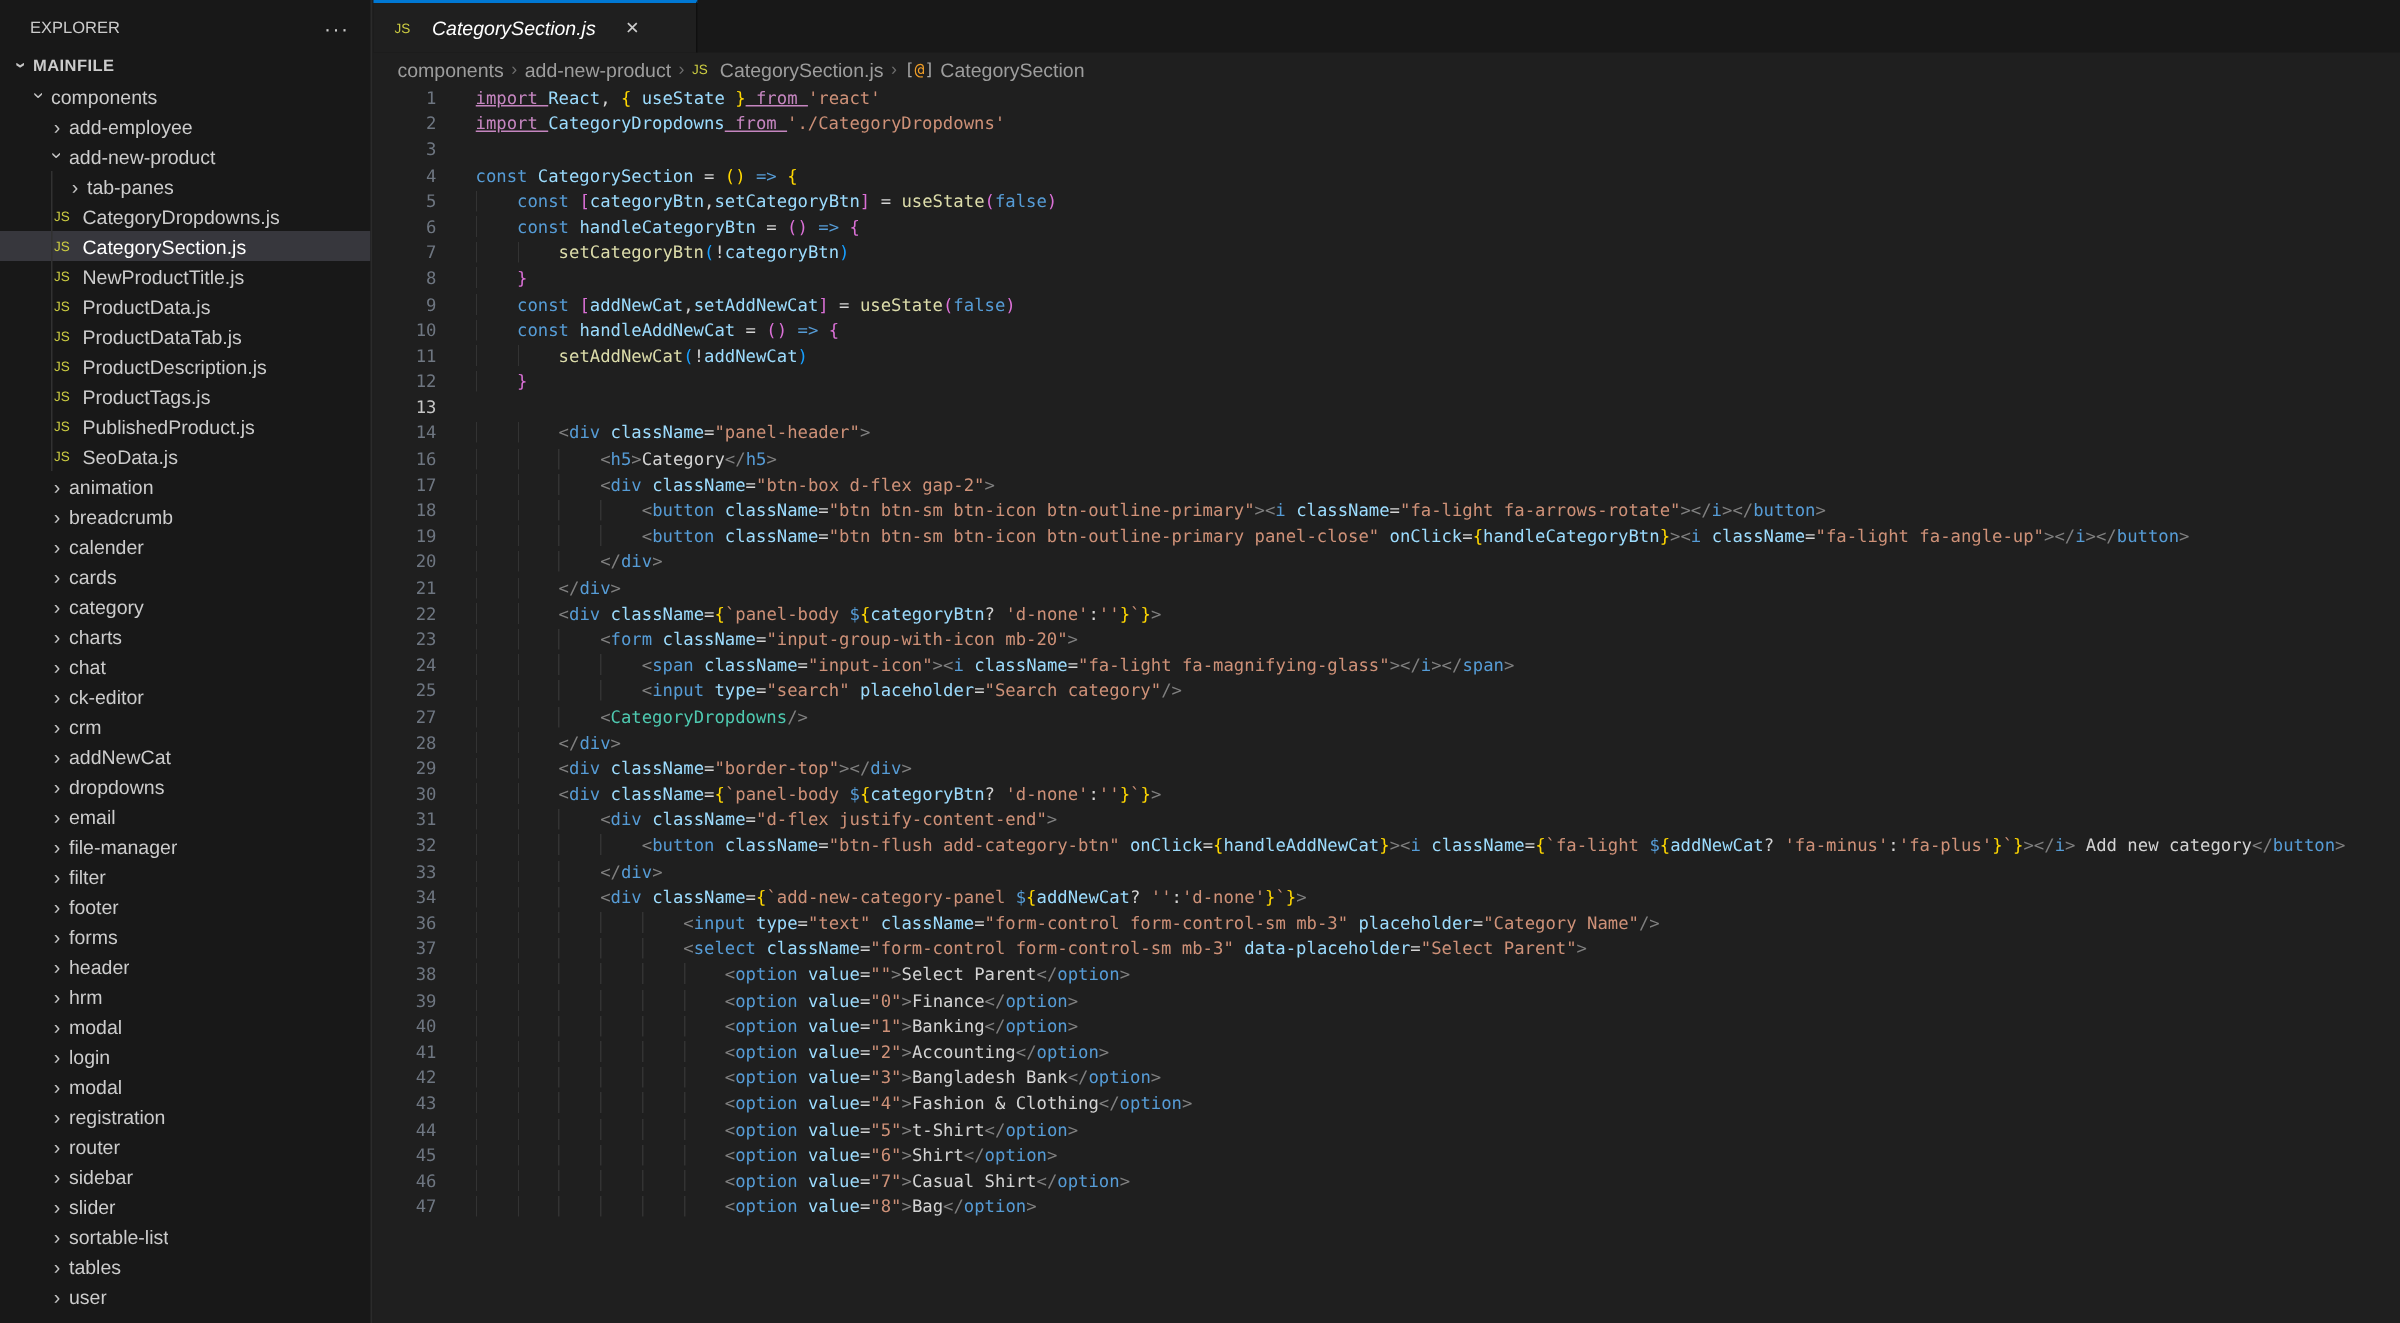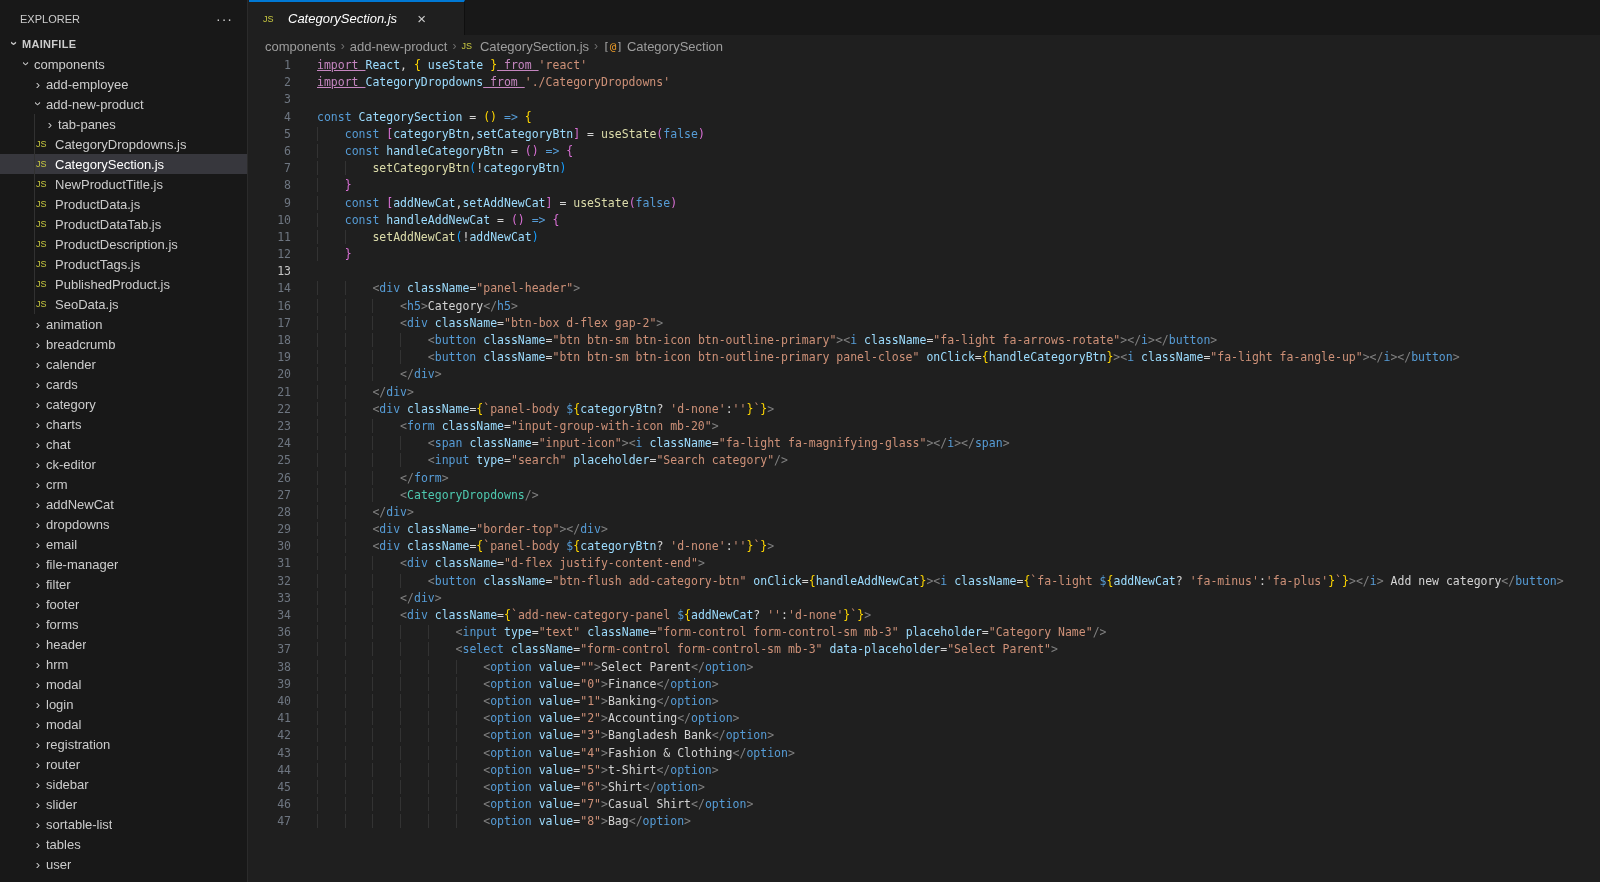--- a/index.html
+++ b/index.html
@@ -292,21 +292,20 @@
       <div class="cl"><span class="ln">16</span><span class="lc"><span class="ig">    </span><span class="ig">    </span><span class="ig">    </span><span class="tk-tagp">&lt;</span><span class="tk-tag">h5</span><span class="tk-tagp">&gt;</span><span class="tk-txt">Category</span><span class="tk-tagp">&lt;/</span><span class="tk-tag">h5</span><span class="tk-tagp">&gt;</span></span></div>
       <div class="cl"><span class="ln">17</span><span class="lc"><span class="ig">    </span><span class="ig">    </span><span class="ig">    </span><span class="tk-tagp">&lt;</span><span class="tk-tag">div</span><span class="tk-pun"> </span><span class="tk-var">className</span><span class="tk-pun">=</span><span class="tk-str">"btn-box d-flex gap-2"</span><span class="tk-tagp">&gt;</span></span></div>
       <div class="cl"><span class="ln">18</span><span class="lc"><span class="ig">    </span><span class="ig">    </span><span class="ig">    </span><span class="ig">    </span><span class="tk-tagp">&lt;</span><span class="tk-tag">button</span><span class="tk-pun"> </span><span class="tk-var">className</span><span class="tk-pun">=</span><span class="tk-str">"btn btn-sm btn-icon btn-outline-primary"</span><span class="tk-tagp">&gt;&lt;</span><span class="tk-tag">i</span><span class="tk-pun"> </span><span class="tk-var">className</span><span class="tk-pun">=</span><span class="tk-str">"fa-light fa-arrows-rotate"</span><span class="tk-tagp">&gt;&lt;/</span><span class="tk-tag">i</span><span class="tk-tagp">&gt;&lt;/</span><span class="tk-tag">button</span><span class="tk-tagp">&gt;</span></span></div>
       <div class="cl"><span class="ln">19</span><span class="lc"><span class="ig">    </span><span class="ig">    </span><span class="ig">    </span><span class="ig">    </span><span class="tk-tagp">&lt;</span><span class="tk-tag">button</span><span class="tk-pun"> </span><span class="tk-var">className</span><span class="tk-pun">=</span><span class="tk-str">"btn btn-sm btn-icon btn-outline-primary panel-close"</span><span class="tk-pun"> </span><span class="tk-var">onClick</span><span class="tk-pun">=</span><span class="tk-b1">{</span><span class="tk-var">handleCategoryBtn</span><span class="tk-b1">}</span><span class="tk-tagp">&gt;&lt;</span><span class="tk-tag">i</span><span class="tk-pun"> </span><span class="tk-var">className</span><span class="tk-pun">=</span><span class="tk-str">"fa-light fa-angle-up"</span><span class="tk-tagp">&gt;&lt;/</span><span class="tk-tag">i</span><span class="tk-tagp">&gt;&lt;/</span><span class="tk-tag">button</span><span class="tk-tagp">&gt;</span></span></div>
       <div class="cl"><span class="ln">20</span><span class="lc"><span class="ig">    </span><span class="ig">    </span><span class="ig">    </span><span class="tk-tagp">&lt;/</span><span class="tk-tag">div</span><span class="tk-tagp">&gt;</span></span></div>
       <div class="cl"><span class="ln">21</span><span class="lc"><span class="ig">    </span><span class="ig">    </span><span class="tk-tagp">&lt;/</span><span class="tk-tag">div</span><span class="tk-tagp">&gt;</span></span></div>
       <div class="cl"><span class="ln">22</span><span class="lc"><span class="ig">    </span><span class="ig">    </span><span class="tk-tagp">&lt;</span><span class="tk-tag">div</span><span class="tk-pun"> </span><span class="tk-var">className</span><span class="tk-pun">=</span><span class="tk-b1">{</span><span class="tk-str">`panel-body </span><span class="tk-dol">$</span><span class="tk-b1">{</span><span class="tk-var">categoryBtn</span><span class="tk-pun">? </span><span class="tk-str">'d-none'</span><span class="tk-pun">:</span><span class="tk-str">''</span><span class="tk-b1">}</span><span class="tk-str">`</span><span class="tk-b1">}</span><span class="tk-tagp">&gt;</span></span></div>
       <div class="cl"><span class="ln">23</span><span class="lc"><span class="ig">    </span><span class="ig">    </span><span class="ig">    </span><span class="tk-tagp">&lt;</span><span class="tk-tag">form</span><span class="tk-pun"> </span><span class="tk-var">className</span><span class="tk-pun">=</span><span class="tk-str">"input-group-with-icon mb-20"</span><span class="tk-tagp">&gt;</span></span></div>
       <div class="cl"><span class="ln">24</span><span class="lc"><span class="ig">    </span><span class="ig">    </span><span class="ig">    </span><span class="ig">    </span><span class="tk-tagp">&lt;</span><span class="tk-tag">span</span><span class="tk-pun"> </span><span class="tk-var">className</span><span class="tk-pun">=</span><span class="tk-str">"input-icon"</span><span class="tk-tagp">&gt;&lt;</span><span class="tk-tag">i</span><span class="tk-pun"> </span><span class="tk-var">className</span><span class="tk-pun">=</span><span class="tk-str">"fa-light fa-magnifying-glass"</span><span class="tk-tagp">&gt;&lt;/</span><span class="tk-tag">i</span><span class="tk-tagp">&gt;&lt;/</span><span class="tk-tag">span</span><span class="tk-tagp">&gt;</span></span></div>
       <div class="cl"><span class="ln">25</span><span class="lc"><span class="ig">    </span><span class="ig">    </span><span class="ig">    </span><span class="ig">    </span><span class="tk-tagp">&lt;</span><span class="tk-tag">input</span><span class="tk-pun"> </span><span class="tk-var">type</span><span class="tk-pun">=</span><span class="tk-str">"search"</span><span class="tk-pun"> </span><span class="tk-var">placeholder</span><span class="tk-pun">=</span><span class="tk-str">"Search category"</span><span class="tk-tagp">/&gt;</span></span></div>
-      <div class="cl"><span class="ln">26</span><span class="lc"><span class="ig">    </span><span class="ig">    </span><span class="ig">    </span><span class="tk-tagp">&lt;/</span><span class="tk-tag">form</span><span class="tk-tagp">&gt;</span></span></div>
       <div class="cl"><span class="ln">27</span><span class="lc"><span class="ig">    </span><span class="ig">    </span><span class="ig">    </span><span class="tk-tagp">&lt;</span><span class="tk-comp">CategoryDropdowns</span><span class="tk-tagp">/&gt;</span></span></div>
       <div class="cl"><span class="ln">28</span><span class="lc"><span class="ig">    </span><span class="ig">    </span><span class="tk-tagp">&lt;/</span><span class="tk-tag">div</span><span class="tk-tagp">&gt;</span></span></div>
       <div class="cl"><span class="ln">29</span><span class="lc"><span class="ig">    </span><span class="ig">    </span><span class="tk-tagp">&lt;</span><span class="tk-tag">div</span><span class="tk-pun"> </span><span class="tk-var">className</span><span class="tk-pun">=</span><span class="tk-str">"border-top"</span><span class="tk-tagp">&gt;&lt;/</span><span class="tk-tag">div</span><span class="tk-tagp">&gt;</span></span></div>
       <div class="cl"><span class="ln">30</span><span class="lc"><span class="ig">    </span><span class="ig">    </span><span class="tk-tagp">&lt;</span><span class="tk-tag">div</span><span class="tk-pun"> </span><span class="tk-var">className</span><span class="tk-pun">=</span><span class="tk-b1">{</span><span class="tk-str">`panel-body </span><span class="tk-dol">$</span><span class="tk-b1">{</span><span class="tk-var">categoryBtn</span><span class="tk-pun">? </span><span class="tk-str">'d-none'</span><span class="tk-pun">:</span><span class="tk-str">''</span><span class="tk-b1">}</span><span class="tk-str">`</span><span class="tk-b1">}</span><span class="tk-tagp">&gt;</span></span></div>
       <div class="cl"><span class="ln">31</span><span class="lc"><span class="ig">    </span><span class="ig">    </span><span class="ig">    </span><span class="tk-tagp">&lt;</span><span class="tk-tag">div</span><span class="tk-pun"> </span><span class="tk-var">className</span><span class="tk-pun">=</span><span class="tk-str">"d-flex justify-content-end"</span><span class="tk-tagp">&gt;</span></span></div>
       <div class="cl"><span class="ln">32</span><span class="lc"><span class="ig">    </span><span class="ig">    </span><span class="ig">    </span><span class="ig">    </span><span class="tk-tagp">&lt;</span><span class="tk-tag">button</span><span class="tk-pun"> </span><span class="tk-var">className</span><span class="tk-pun">=</span><span class="tk-str">"btn-flush add-category-btn"</span><span class="tk-pun"> </span><span class="tk-var">onClick</span><span class="tk-pun">=</span><span class="tk-b1">{</span><span class="tk-var">handleAddNewCat</span><span class="tk-b1">}</span><span class="tk-tagp">&gt;&lt;</span><span class="tk-tag">i</span><span class="tk-pun"> </span><span class="tk-var">className</span><span class="tk-pun">=</span><span class="tk-b1">{</span><span class="tk-str">`fa-light </span><span class="tk-dol">$</span><span class="tk-b1">{</span><span class="tk-var">addNewCat</span><span class="tk-pun">? </span><span class="tk-str">'fa-minus'</span><span class="tk-pun">:</span><span class="tk-str">'fa-plus'</span><span class="tk-b1">}</span><span class="tk-str">`</span><span class="tk-b1">}</span><span class="tk-tagp">&gt;&lt;/</span><span class="tk-tag">i</span><span class="tk-tagp">&gt;</span><span class="tk-txt"> Add new category</span><span class="tk-tagp">&lt;/</span><span class="tk-tag">button</span><span class="tk-tagp">&gt;</span></span></div>
       <div class="cl"><span class="ln">33</span><span class="lc"><span class="ig">    </span><span class="ig">    </span><span class="ig">    </span><span class="tk-tagp">&lt;/</span><span class="tk-tag">div</span><span class="tk-tagp">&gt;</span></span></div>
       <div class="cl"><span class="ln">34</span><span class="lc"><span class="ig">    </span><span class="ig">    </span><span class="ig">    </span><span class="tk-tagp">&lt;</span><span class="tk-tag">div</span><span class="tk-pun"> </span><span class="tk-var">className</span><span class="tk-pun">=</span><span class="tk-b1">{</span><span class="tk-str">`add-new-category-panel </span><span class="tk-dol">$</span><span class="tk-b1">{</span><span class="tk-var">addNewCat</span><span class="tk-pun">? </span><span class="tk-str">''</span><span class="tk-pun">:</span><span class="tk-str">'d-none'</span><span class="tk-b1">}</span><span class="tk-str">`</span><span class="tk-b1">}</span><span class="tk-tagp">&gt;</span></span></div>
       <div class="cl"><span class="ln">36</span><span class="lc"><span class="ig">    </span><span class="ig">    </span><span class="ig">    </span><span class="ig">    </span><span class="ig">    </span><span class="tk-tagp">&lt;</span><span class="tk-tag">input</span><span class="tk-pun"> </span><span class="tk-var">type</span><span class="tk-pun">=</span><span class="tk-str">"text"</span><span class="tk-pun"> </span><span class="tk-var">className</span><span class="tk-pun">=</span><span class="tk-str">"form-control form-control-sm mb-3"</span><span class="tk-pun"> </span><span class="tk-var">placeholder</span><span class="tk-pun">=</span><span class="tk-str">"Category Name"</span><span class="tk-tagp">/&gt;</span></span></div>
       <div class="cl"><span class="ln">37</span><span class="lc"><span class="ig">    </span><span class="ig">    </span><span class="ig">    </span><span class="ig">    </span><span class="ig">    </span><span class="tk-tagp">&lt;</span><span class="tk-tag">select</span><span class="tk-pun"> </span><span class="tk-var">className</span><span class="tk-pun">=</span><span class="tk-str">"form-control form-control-sm mb-3"</span><span class="tk-pun"> </span><span class="tk-var">data-placeholder</span><span class="tk-pun">=</span><span class="tk-str">"Select Parent"</span><span class="tk-tagp">&gt;</span></span></div>

